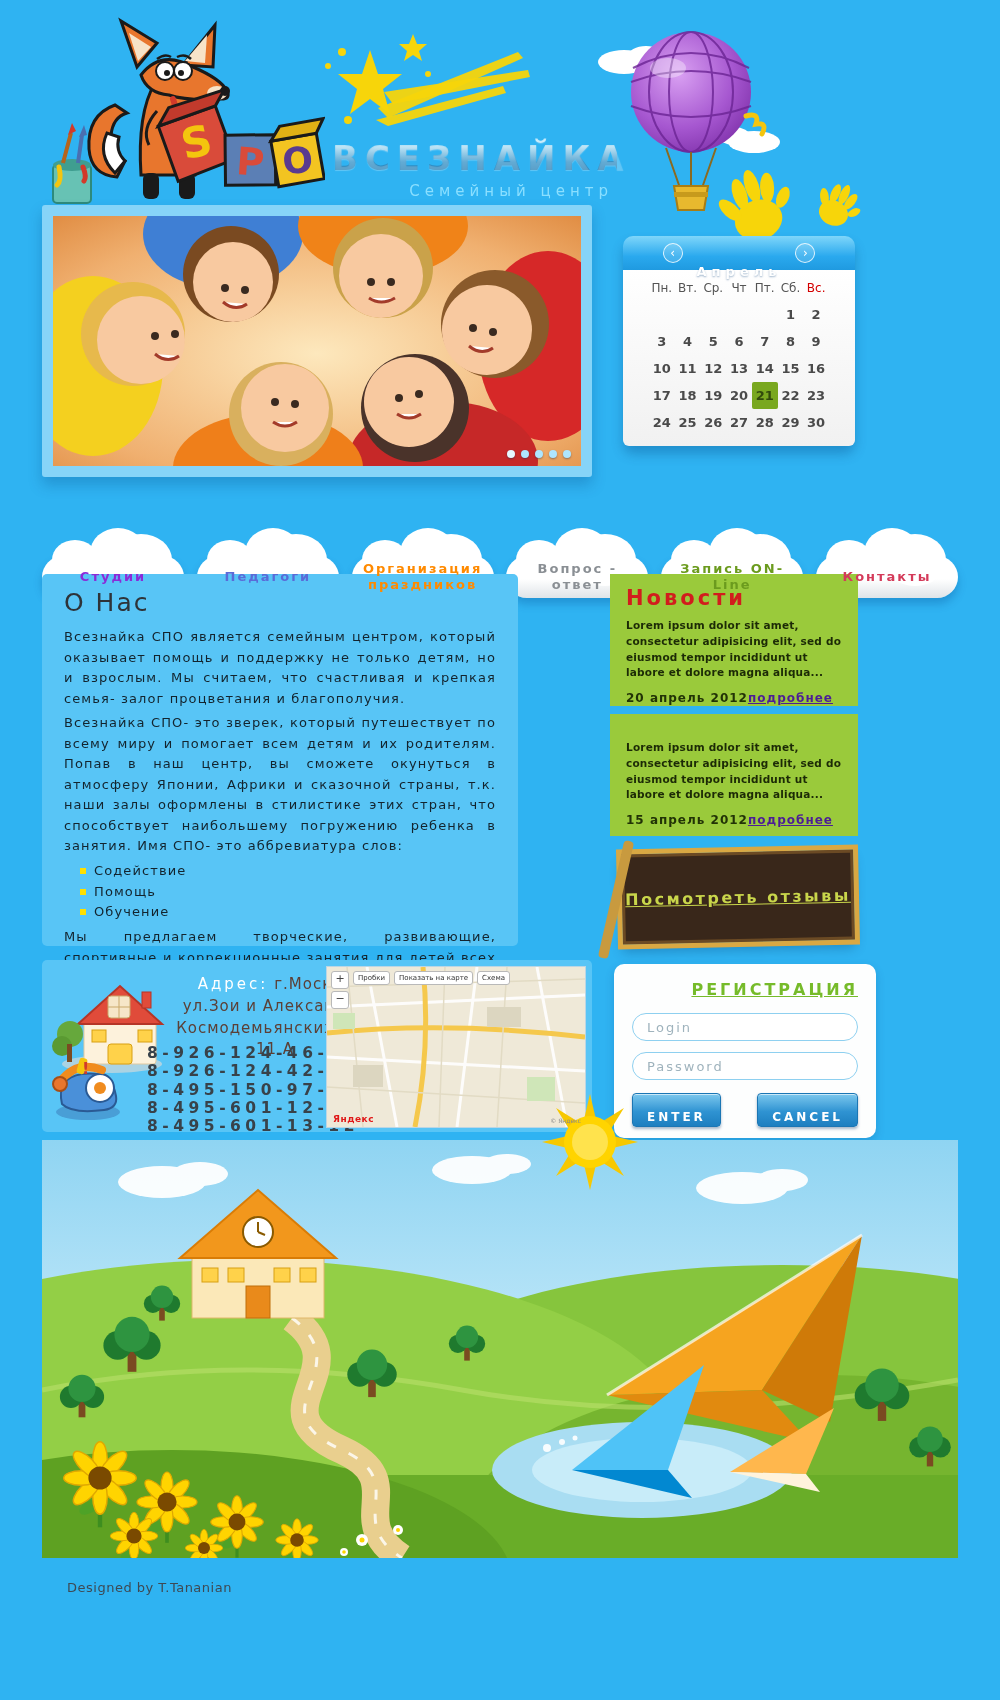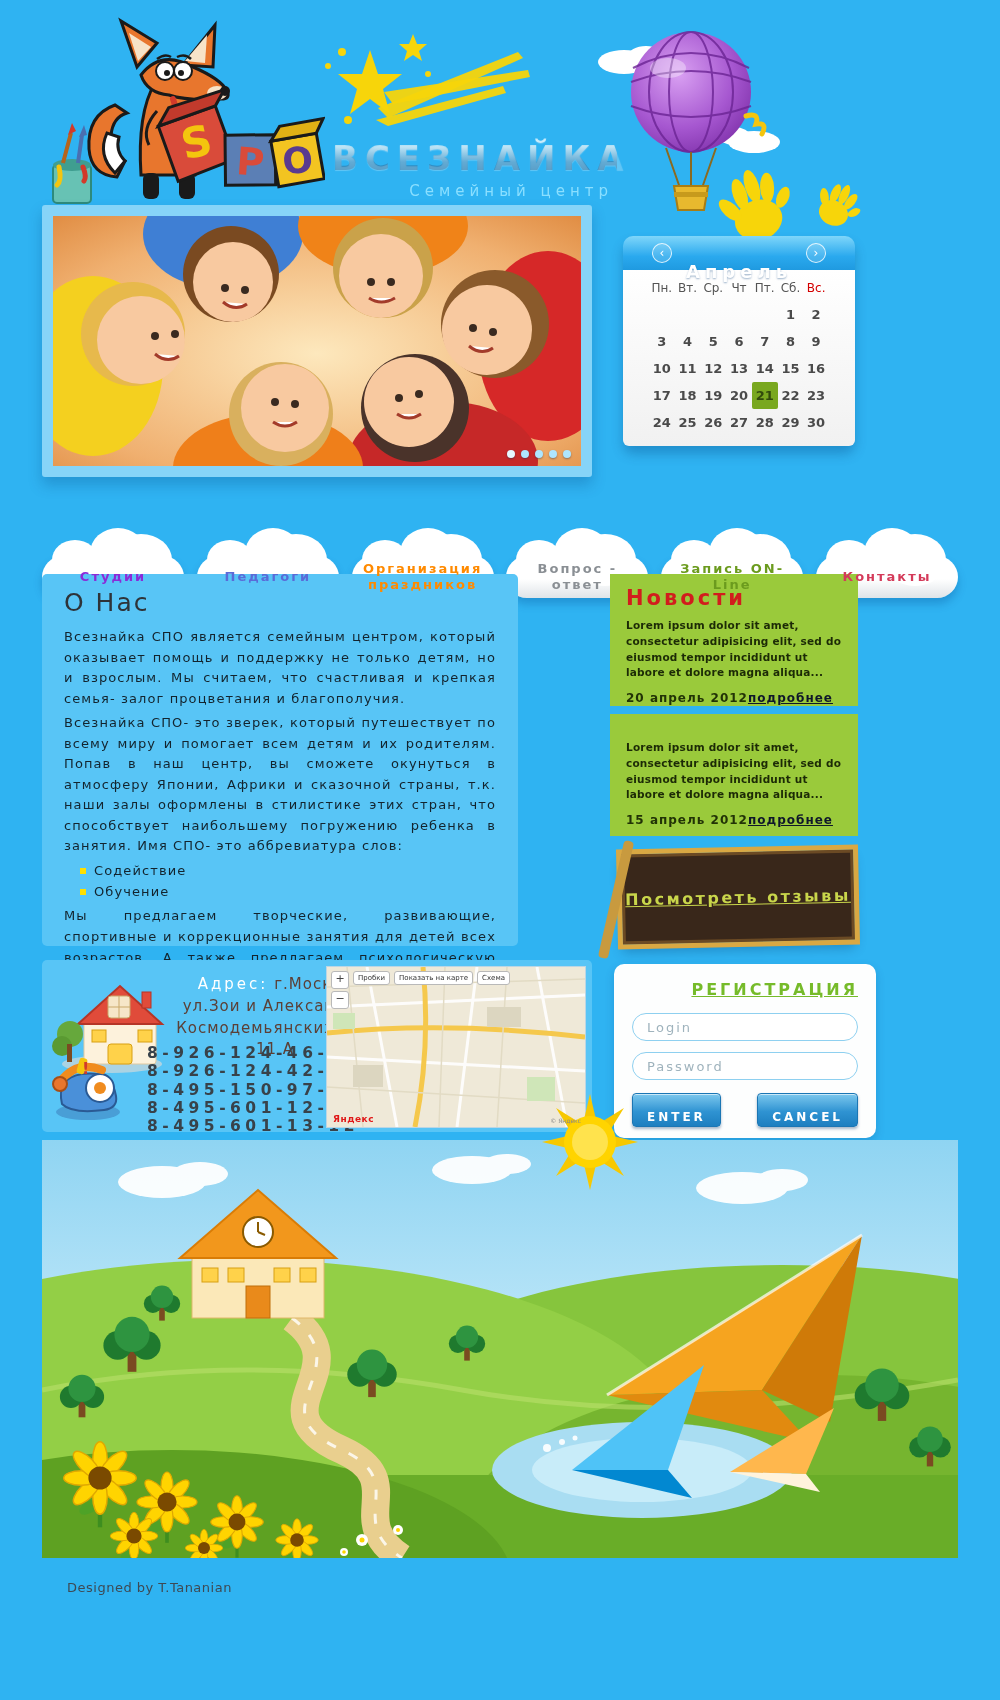--- a/index.html
+++ b/index.html
@@ -17,21 +17,21 @@
   #slider{left:42px;top:205px;width:528px;height:250px;border:11px solid #86d4f8;border-radius:3px;background:#e8a25c;box-shadow:0 8px 14px rgba(0,60,120,.25);}
   #slider svg{display:block;}
   #slider-dots{right:10px;bottom:8px;display:flex;gap:6px;}
   #slider-dots .dot{width:8px;height:8px;border-radius:50%;background:#aee6ff;box-shadow:0 1px 2px rgba(0,40,90,.4);}
   #slider-dots .dot.active{background:#e6f8ff;}
 
   
   #calendar{left:623px;top:236px;width:232px;border-radius:10px;box-shadow:0 8px 12px rgba(0,60,120,.3);}
   #cal-header{height:34px;border-radius:10px 10px 0 0;background:linear-gradient(#7fd6fa,#2aa9ee 60%,#1f9ae0);
     display:flex;align-items:center;justify-content:center;gap:14px;color:#fff;}
-  #cal-month{font-size:18px;font-weight:bold;letter-spacing:5px;text-shadow:0 1px 2px rgba(0,60,120,.4);margin-top:36px;}
+  #cal-month{font-size:13px;font-weight:bold;letter-spacing:5px;text-shadow:0 1px 2px rgba(0,60,120,.4);margin-top:36px;}
   .cal-arrow{width:18px;height:18px;border:1px solid rgba(255,255,255,.8);border-radius:50%;display:flex;align-items:center;justify-content:center;
     font-size:12px;color:#fff;background:rgba(255,255,255,.15);cursor:pointer;}
   #cal-body{background:linear-gradient(#ffffff,#f1f1f1);border-radius:0 0 6px 6px;padding:8px 26px 10px;}
   #cal-dayheads,#cal-grid{display:grid;grid-template-columns:repeat(7,1fr);text-align:center;}
   .cal-dh{font-size:12px;color:#555;padding:3px 0 6px;}
   .cal-dh.sun{color:#d40000;}
   .cal-cell{font-size:13px;font-weight:bold;color:#4a4a4a;padding:6px 0;}
   .cal-cell.sel{background:#79a81f;color:#324a0c;border-radius:2px;}
 
   
@@ -53,21 +53,21 @@
   #about li::before{content:"";position:absolute;left:0;top:7px;width:6px;height:6px;background:#ffe000;}
 
   
   .news{left:610px;width:248px;box-sizing:border-box;background:#9aca3b;padding:12px 16px 10px;}
   #news1{top:574px;height:132px;}
   #news2{top:714px;height:122px;}
   .news h2{margin:0 0 8px;font-size:21px;font-weight:bold;letter-spacing:3px;color:#d21d1d;}
   .news .txt{font-size:10.5px;font-weight:bold;line-height:1.5;letter-spacing:.2px;color:#1c2a06;}
   .news .foot{display:flex;justify-content:flex-start;align-items:baseline;margin-top:10px;}
   .news .date{font-size:12px;font-weight:bold;letter-spacing:1px;color:#223306;}
-  .news .more{font-size:12px;font-weight:bold;letter-spacing:1px;color:#0f172a;text-decoration:underline;cursor:pointer;}
+  .news .more{font-size:12px;font-weight:bold;letter-spacing:1px;color:#4c1d95;text-decoration:underline;cursor:pointer;}
 
   
   #sign{left:622px;top:852px;width:226px;height:84px;background:#39271a;border:3px solid #6b4a24;outline:5px solid #d9a843;
     transform:rotate(-1.2deg);display:flex;align-items:center;justify-content:center;box-shadow:0 8px 12px rgba(0,50,100,.3);cursor:pointer;}
   #sign::before{content:"";position:absolute;left:-14px;top:-18px;width:10px;height:120px;background:#c89a3f;transform:rotate(14deg);border-radius:4px;}
   #sign .label{font-size:16px;font-weight:bold;letter-spacing:2.5px;color:#c9d64b;text-decoration:underline;}
 
   
   #contact{left:42px;top:960px;width:550px;height:172px;box-sizing:border-box;background:#58c5f6;border-radius:5px;}
   #address{position:absolute;left:128px;top:14px;width:210px;text-align:center;color:#5b4037;font-size:15px;letter-spacing:1px;line-height:1.45;}
@@ -370,20 +370,21 @@
       <span class="label" style="color: rgb(212, 59, 90);">Контакты</span>
     </div>
   </div>
 
 <div class="abs" id="about">
   <h1>О Нас</h1>
   <p>Всезнайка СПО является семейным центром, который оказывает помощь и поддержку не только детям, но и взрослым. Мы считаем, что счастливая и крепкая  семья- залог процветания и благополучия.</p>
   <p>Всезнайка СПО- это зверек, который путешествует по всему миру и помогает всем детям и их родителям.  Попав в наш центр, вы сможете окунуться в атмосферу Японии, Африки и сказочной страны, т.к. наши залы оформлены в стилистике этих стран, что способствует наибольшему погружению ребенка  в занятия. Имя СПО- это аббревиатура слов:</p>
   <ul id="about-bullets">
       <li>Содействие</li>
+      <li>Помощь</li>
       <li>Обучение</li>
     </ul>
   <p>Мы предлагаем творческие, развивающие, спортивные и коррекционные занятия для детей всех возрастов. А также предлагаем психологическую поддержку для взрослых, заботимся о духовном и физическом развитии и поможем с пользой провести свободное время.</p>
   <p>Мы всегда рады Вас видеть!</p>
 </div>
 
 <div class="abs news" id="news1">
   <h2>Новости</h2>
   <div class="txt">Lorem ipsum dolor sit amet, consectetur adipisicing elit, sed do eiusmod tempor incididunt ut labore et dolore magna aliqua...</div>
   <div class="foot">

